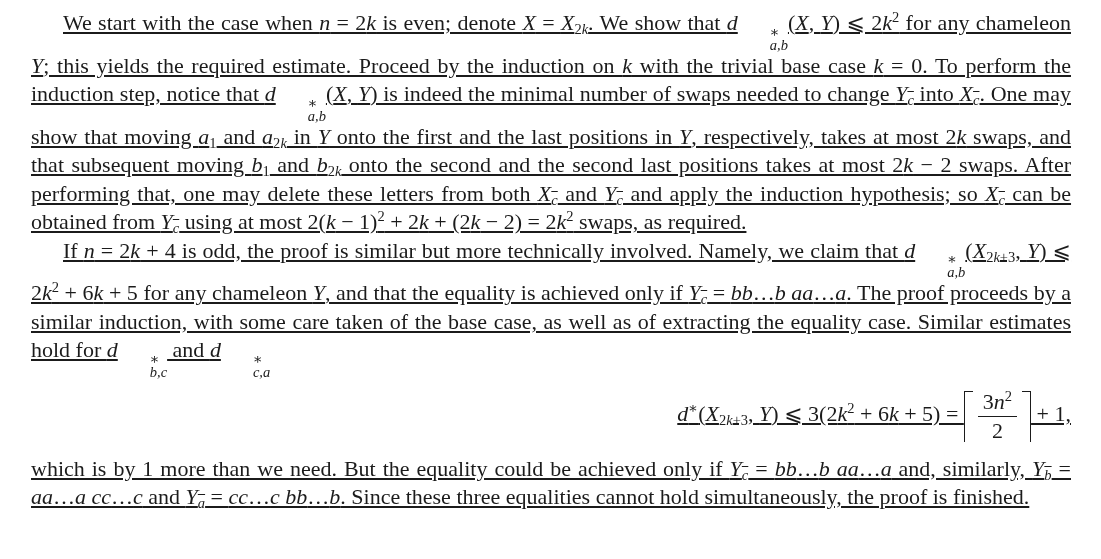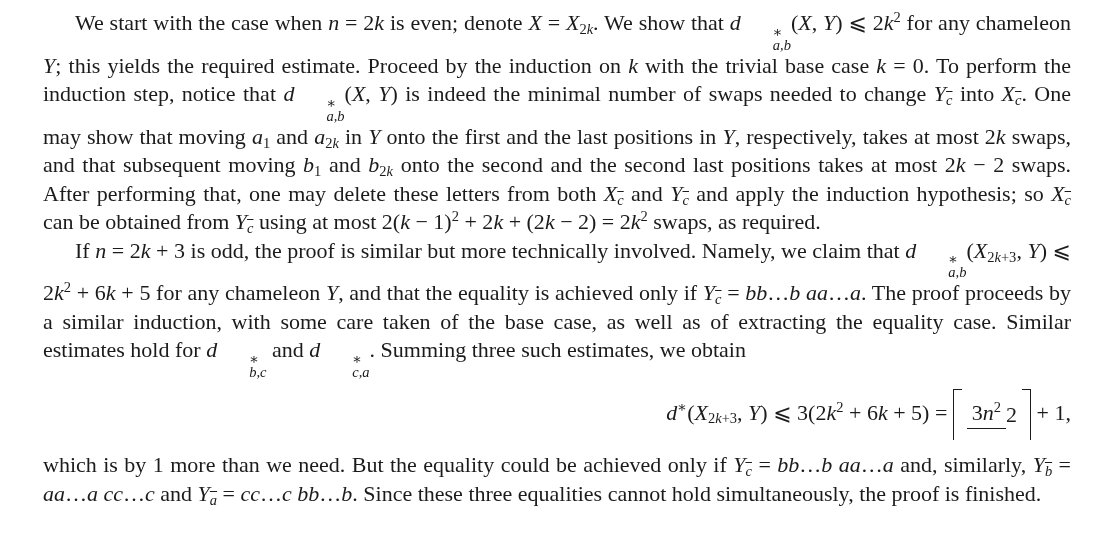--- a/index.html
+++ b/index.html
@@ -6,22 +6,23 @@
   body {
     width: 1101px; height: 559px;
     background: #ffffff;
     color: #1b1b1b;
     font-family: "Liberation Serif", "DejaVu Serif", "DejaVu Sans", serif;
     font-size: 22px;
     line-height: 28.5px;
     overflow: hidden;
   }
   #doc {
-    padding: 9px 30px 0 43px;
+    padding: 9px 30px 0 31px;
     text-align: justify;
+    text-decoration: underline;
   }
   p.para { margin: 0; }
   p.para.indent { text-indent: 32px; }
   .equation {
     text-align: right;
     line-height: 1;
     margin: 10px 0 11px 0;
   }
   
   .m-rm { font-style: normal; }
@@ -30,48 +31,48 @@
   .m-sub { font-size: 66%; vertical-align: -0.25em; line-height: 0; }
   .m-subit { font-size: 66%; vertical-align: -0.25em; line-height: 0; font-style: italic; }
   .m-subbar { font-size: 66%; vertical-align: -0.25em; line-height: 0; font-style: italic; text-decoration: overline; }
   .msupsub {
     display: inline-flex; flex-direction: column; align-items: flex-start;
     font-size: 66%; line-height: 0.9; vertical-align: -0.45em;
   }
   .ss-sup { font-style: normal; }
   .ss-sub { font-style: italic; }
   .mfrac {
-    display: inline-flex; flex-direction: row; align-items: center;
+    display: inline-flex; flex-direction: column; align-items: center;
     vertical-align: middle; line-height: 1.15; margin: 0 3px;
   }
   .mnum { border-bottom: 1.5px solid currentColor; padding: 0 5px 2px 5px; }
   .mden { padding-top: 1px; }
   .lceil, .rceil { display: inline-block; width: 8px; height: 50px; vertical-align: middle; }
   .lceil { border-left: 1.7px solid currentColor; border-top: 1.7px solid currentColor; margin-right: 2px; }
   .rceil { border-right: 1.7px solid currentColor; border-top: 1.7px solid currentColor; margin-left: 2px; }
 </style>
 </head>
 <body>
 
 <main id="doc">
     <p class="para indent"><span class="m-rm">We start with the case when </span><span class="m-it">n</span><span class="m-rm"> = 2</span><span class="m-it">k</span><span class="m-rm"> is even; denote </span><span class="m-it">X</span><span class="m-rm"> = </span><span class="m-it">X</span><span class="m-sub">2</span><span class="m-subit">k</span><span class="m-rm">. We show that </span><span class="m-it">d</span><span class="msupsub">
         <span class="ss-sup">∗</span>
         <span class="ss-sub">a,b</span>
       </span><span class="m-rm">(</span><span class="m-it">X</span><span class="m-rm">, </span><span class="m-it">Y</span><span class="m-rm">) ⩽ 2</span><span class="m-it">k</span><span class="m-sup">2</span><span class="m-rm"> for any chameleon </span><span class="m-it">Y</span><span class="m-rm">; this yields the required estimate. Proceed by the induction on </span><span class="m-it">k</span><span class="m-rm"> with the trivial base case </span><span class="m-it">k</span><span class="m-rm"> = 0. To perform the induction step, notice that </span><span class="m-it">d</span><span class="msupsub">
         <span class="ss-sup">∗</span>
         <span class="ss-sub">a,b</span>
       </span><span class="m-rm">(</span><span class="m-it">X</span><span class="m-rm">, </span><span class="m-it">Y</span><span class="m-rm">) is indeed the minimal number of swaps needed to change </span><span class="m-it">Y</span><span class="m-subbar">c</span><span class="m-rm"> into </span><span class="m-it">X</span><span class="m-subbar">c</span><span class="m-rm">. One may show that moving </span><span class="m-it">a</span><span class="m-sub">1</span><span class="m-rm"> and </span><span class="m-it">a</span><span class="m-sub">2</span><span class="m-subit">k</span><span class="m-rm"> in </span><span class="m-it">Y</span><span class="m-rm"> onto the first and the last positions in </span><span class="m-it">Y</span><span class="m-rm">, respectively, takes at most 2</span><span class="m-it">k</span><span class="m-rm"> swaps, and that subsequent moving </span><span class="m-it">b</span><span class="m-sub">1</span><span class="m-rm"> and </span><span class="m-it">b</span><span class="m-sub">2</span><span class="m-subit">k</span><span class="m-rm"> onto the second and the second last positions takes at most 2</span><span class="m-it">k</span><span class="m-rm"> − 2 swaps. After performing that, one may delete these letters from both </span><span class="m-it">X</span><span class="m-subbar">c</span><span class="m-rm"> and </span><span class="m-it">Y</span><span class="m-subbar">c</span><span class="m-rm"> and apply the induction hypothesis; so </span><span class="m-it">X</span><span class="m-subbar">c</span><span class="m-rm"> can be obtained from </span><span class="m-it">Y</span><span class="m-subbar">c</span><span class="m-rm"> using at most 2(</span><span class="m-it">k</span><span class="m-rm"> − 1)</span><span class="m-sup">2</span><span class="m-rm"> + 2</span><span class="m-it">k</span><span class="m-rm"> + (2</span><span class="m-it">k</span><span class="m-rm"> − 2) = 2</span><span class="m-it">k</span><span class="m-sup">2</span><span class="m-rm"> swaps, as required.</span></p>
-    <p class="para indent"><span class="m-rm">If </span><span class="m-it">n</span><span class="m-rm"> = 2</span><span class="m-it">k</span><span class="m-rm"> + 3 is odd, the proof is similar but more technically involved. Namely, we claim that </span><span class="m-it">d</span><span class="msupsub">
+    <p class="para indent"><span class="m-rm">If </span><span class="m-it">n</span><span class="m-rm"> = 2</span><span class="m-it">k</span><span class="m-rm"> + 4 is odd, the proof is similar but more technically involved. Namely, we claim that </span><span class="m-it">d</span><span class="msupsub">
         <span class="ss-sup">∗</span>
         <span class="ss-sub">a,b</span>
       </span><span class="m-rm">(</span><span class="m-it">X</span><span class="m-sub">2</span><span class="m-subit">k</span><span class="m-sub">+3</span><span class="m-rm">, </span><span class="m-it">Y</span><span class="m-rm">) ⩽ 2</span><span class="m-it">k</span><span class="m-sup">2</span><span class="m-rm"> + 6</span><span class="m-it">k</span><span class="m-rm"> + 5 for any chameleon </span><span class="m-it">Y</span><span class="m-rm">, and that the equality is achieved only if </span><span class="m-it">Y</span><span class="m-subbar">c</span><span class="m-rm"> = </span><span class="m-it">bb</span><span class="m-rm">…</span><span class="m-it">b aa</span><span class="m-rm">…</span><span class="m-it">a</span><span class="m-rm">. The proof proceeds by a similar induction, with some care taken of the base case, as well as of extracting the equality case. Similar estimates hold for </span><span class="m-it">d</span><span class="msupsub">
         <span class="ss-sup">∗</span>
         <span class="ss-sub">b,c</span>
       </span><span class="m-rm"> and </span><span class="m-it">d</span><span class="msupsub">
         <span class="ss-sup">∗</span>
         <span class="ss-sub">c,a</span>
-      </span><span class="m-rm">. Summing three such estimates, we obtain</span></p>
+      </span></p>
     <div class="equation"><span class="m-it">d</span><span class="m-sup">∗</span><span class="m-rm">(</span><span class="m-it">X</span><span class="m-sub">2</span><span class="m-subit">k</span><span class="m-sub">+3</span><span class="m-rm">, </span><span class="m-it">Y</span><span class="m-rm">) ⩽ 3(2</span><span class="m-it">k</span><span class="m-sup">2</span><span class="m-rm"> + 6</span><span class="m-it">k</span><span class="m-rm"> + 5) = </span><span class="lceil"></span><span class="mfrac">
         <span class="mnum"><span class="m-rm">3</span><span class="m-it">n</span><span class="m-sup">2</span></span>
         <span class="mden"><span class="m-rm">2</span></span>
       </span><span class="rceil"></span><span class="m-rm"> + 1,</span></div>
     <p class="para"><span class="m-rm">which is by 1 more than we need. But the equality could be achieved only if </span><span class="m-it">Y</span><span class="m-subbar">c</span><span class="m-rm"> = </span><span class="m-it">bb</span><span class="m-rm">…</span><span class="m-it">b aa</span><span class="m-rm">…</span><span class="m-it">a</span><span class="m-rm"> and, similarly, </span><span class="m-it">Y</span><span class="m-subbar">b</span><span class="m-rm"> = </span><span class="m-it">aa</span><span class="m-rm">…</span><span class="m-it">a cc</span><span class="m-rm">…</span><span class="m-it">c</span><span class="m-rm"> and </span><span class="m-it">Y</span><span class="m-subbar">a</span><span class="m-rm"> = </span><span class="m-it">cc</span><span class="m-rm">…</span><span class="m-it">c bb</span><span class="m-rm">…</span><span class="m-it">b</span><span class="m-rm">. Since these three equalities cannot hold simultaneously, the proof is finished.</span></p>
   </main>
 
 </body></html>

